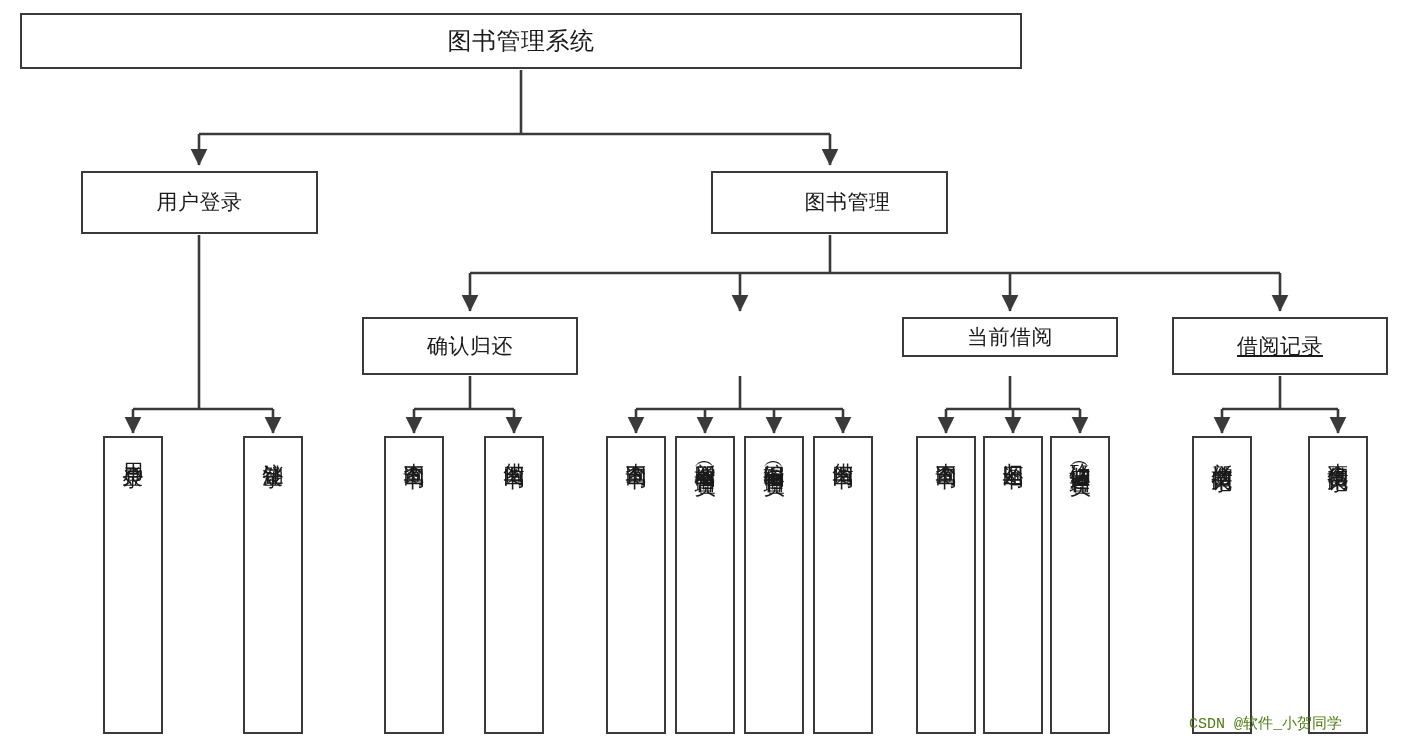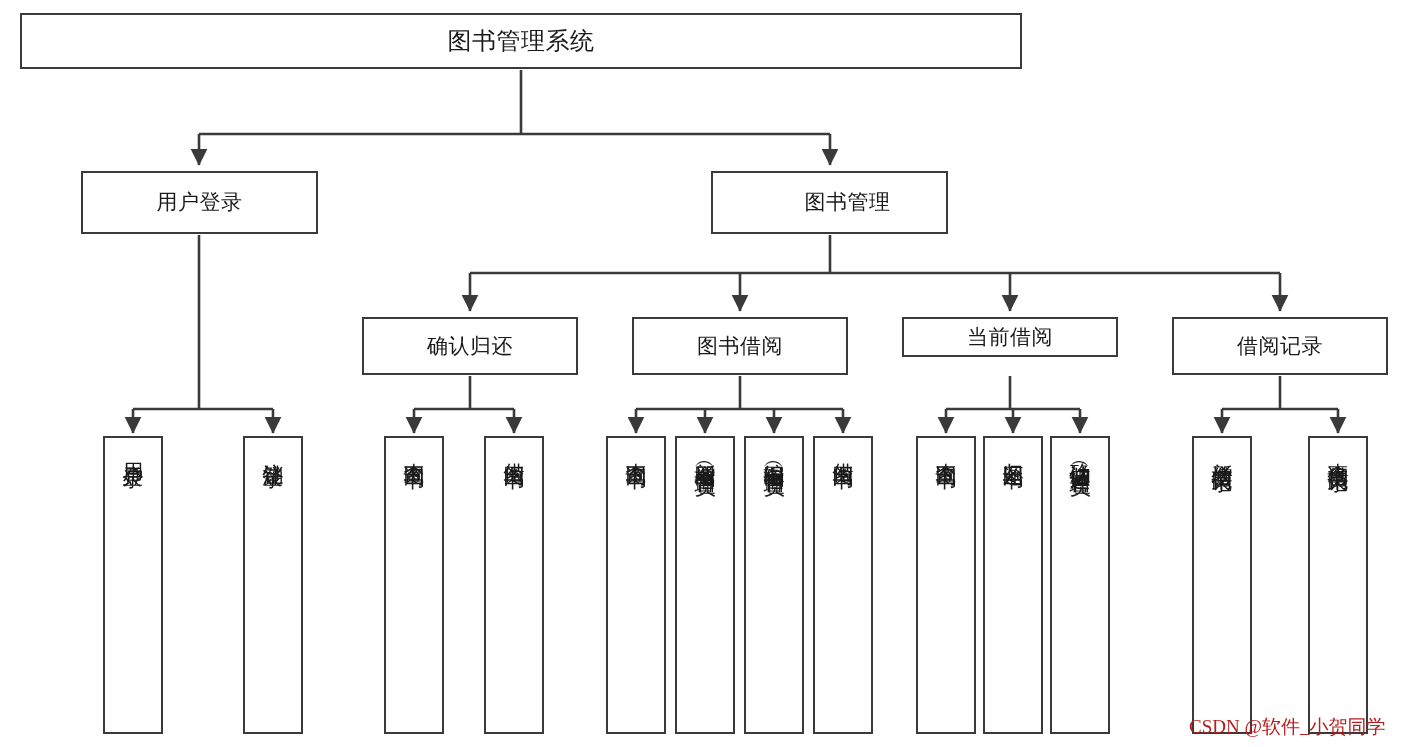--- a/index.html
+++ b/index.html
@@ -60,24 +60,24 @@
     text-orientation: upright;
     font-size: 21px;
     line-height: 1.05;
     letter-spacing: 2px;
     max-height: 280px;
   }
   #watermark {
     position: absolute;
     left: 1189px;
     top: 714px;
-    font-size: 19px;
-    color: #b91c1c;
+    font-size: 15px;
+    color: #4d7c0f;
     white-space: nowrap;
-    font-family: Liberation Serif, serif;
+    font-family: Liberation Mono, monospace;
     pointer-events: none;
   }
 </style>
 </head>
 <body>
 
 <div id="diagram-root">
 
   <svg id="edge-layer" viewBox="0 0 1405 747" xmlns="http://www.w3.org/2000/svg">
     <defs>
@@ -151,27 +151,24 @@
   <div class="node horiz" style="left:81px; top:171px; width:237px; height:63px;">
     <span class="label">用户登录</span>
   </div>
   <div class="node horiz" style="left:711px; top:171px; width:237px; height:63px;padding-left:36px;">
     <span class="label">图书管理</span>
   </div>
 
   <div class="node horiz" style="left:362px; top:317px; width:216px; height:58px;">
     <span class="label">确认归还</span>
   </div>
-  <div class="node horiz" style="left:632px; top:317px; width:216px; height:58px;">
-    <span class="label">图书借阅</span>
-  </div>
   <div class="node horiz" style="left:902px; top:317px; width:216px; height:40px;">
     <span class="label">当前借阅</span>
   </div>
-  <div class="node horiz" style="left:1172px; top:317px; width:216px; height:58px;">
+  <div class="node horiz" style="left:1172px; top:317px; width:216px; height:58px;text-decoration:underline;">
     <span class="label">借阅记录</span>
   </div>
 
   <div class="node vert" style="left:103px; top:436px; width:60px; height:298px;">
     <span class="label">用户登录</span>
   </div>
   <div class="node vert" style="left:243px; top:436px; width:60px; height:298px;">
     <span class="label">注销登录</span>
   </div>
 

